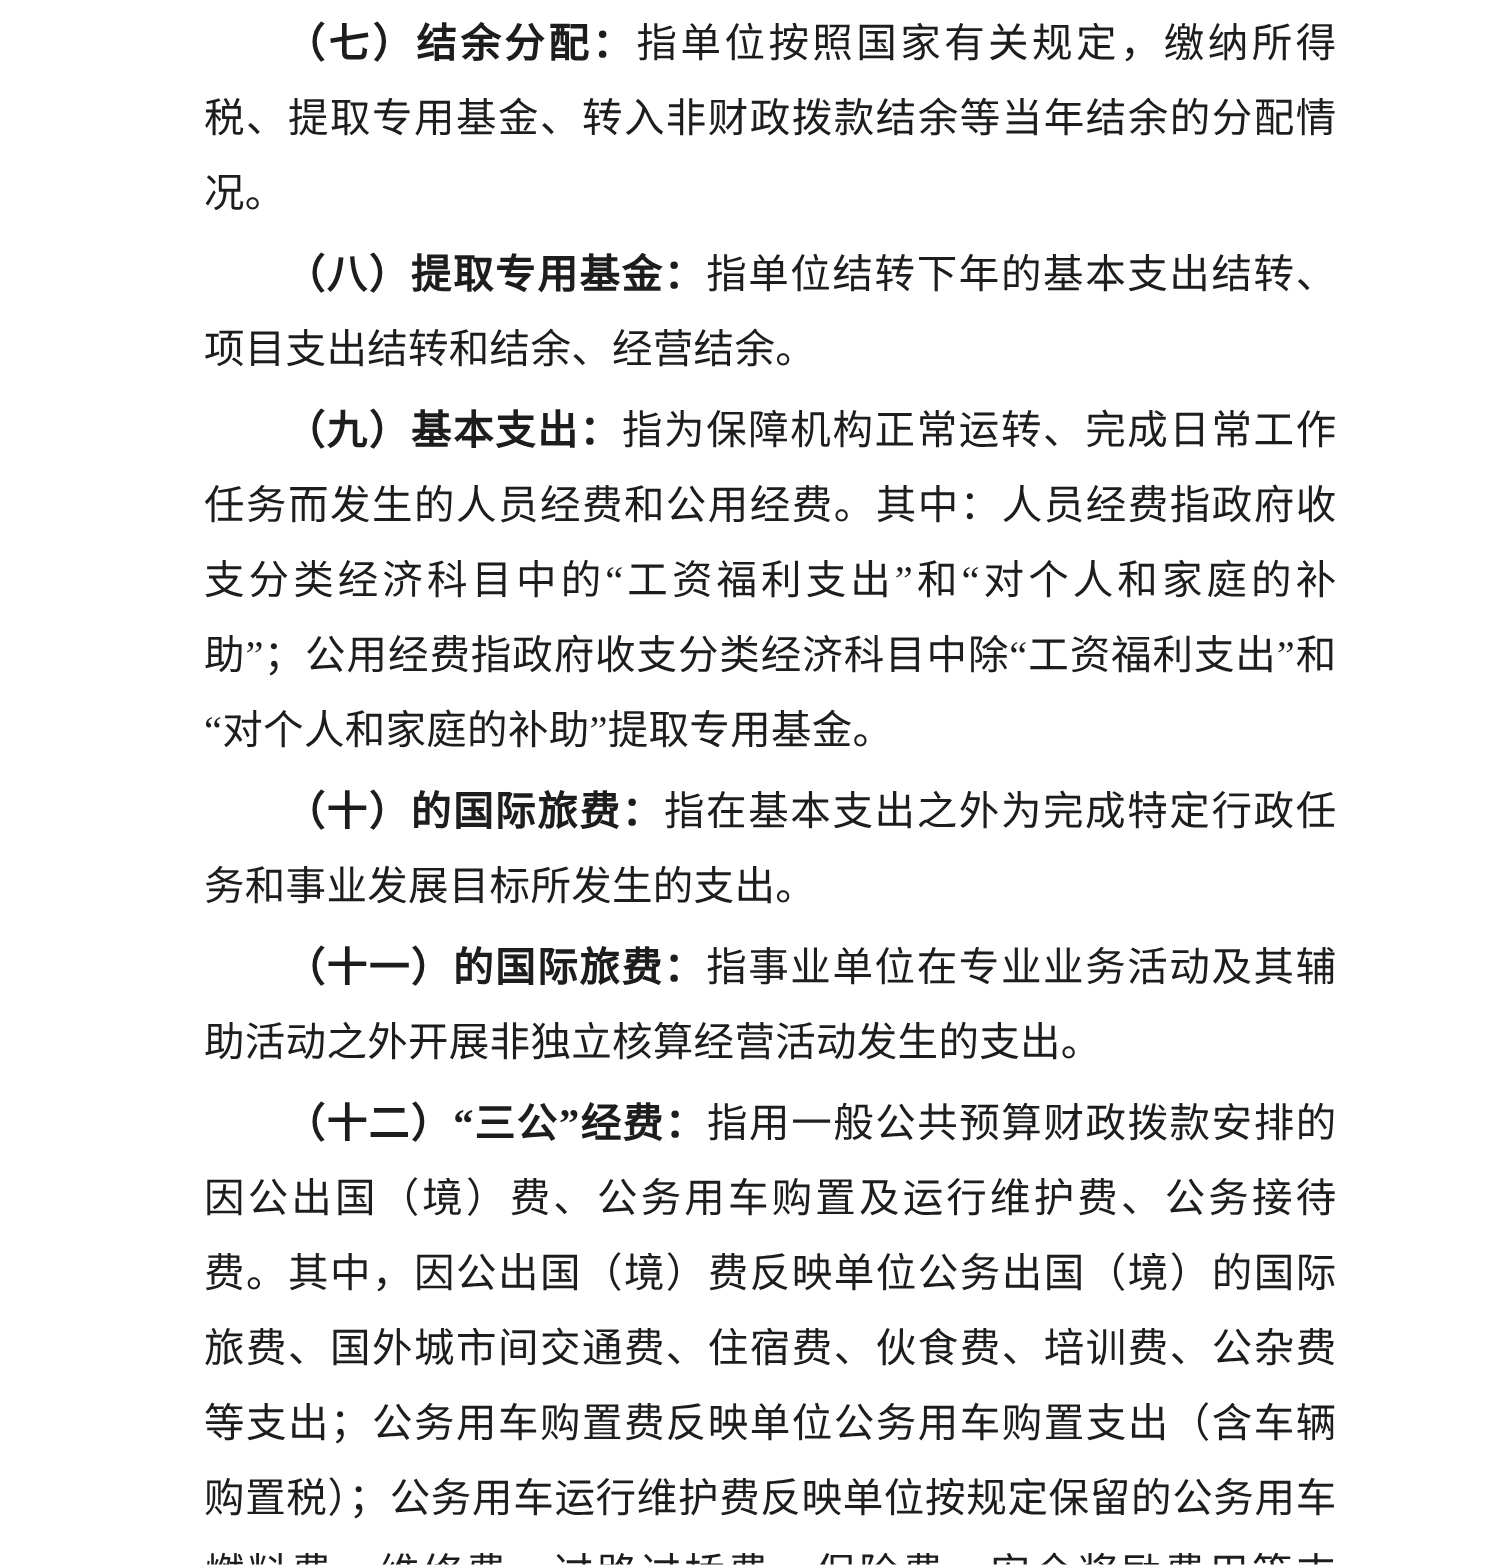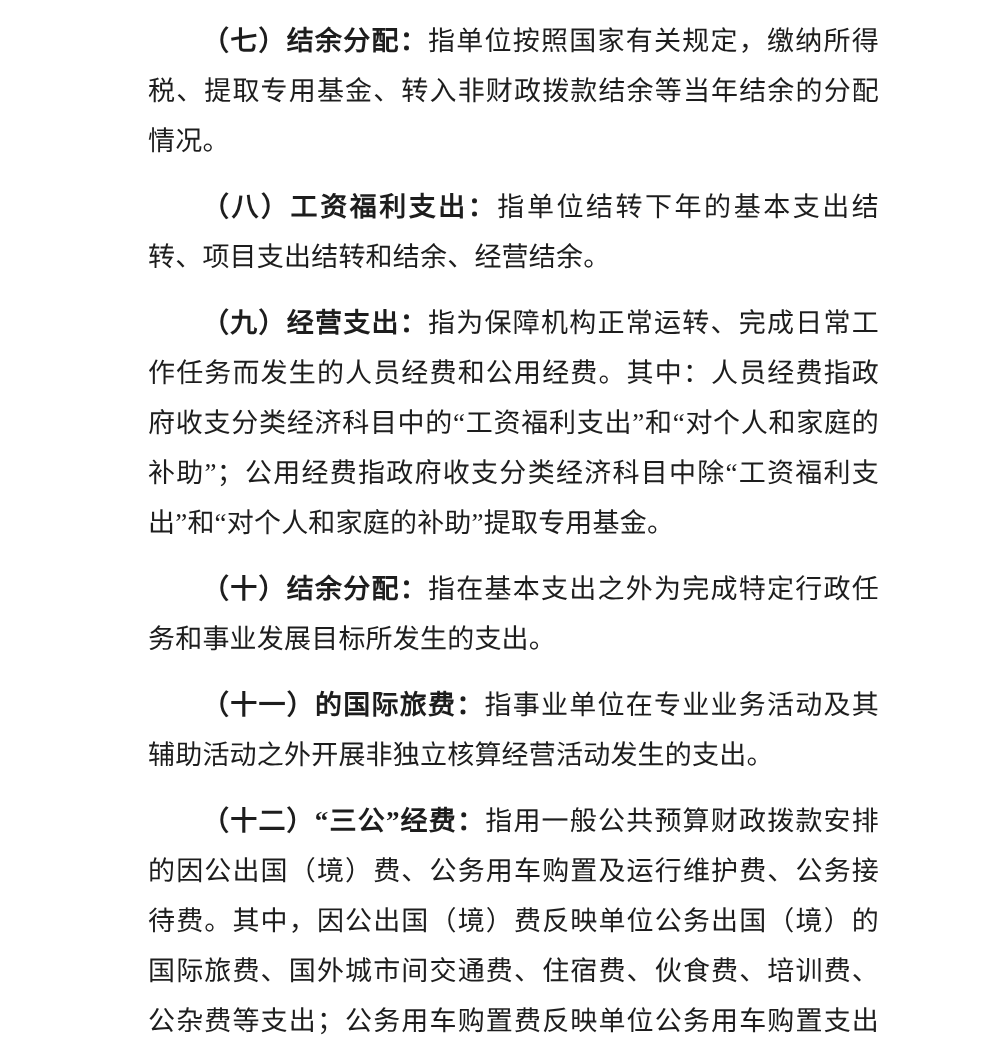--- a/index.html
+++ b/index.html
@@ -30,34 +30,34 @@
       width: 763px;
       font-family: "Liberation Serif", "DejaVu Serif", serif;
       font-size: 27px;
       line-height: 50px;
       letter-spacing: 0.2px;
       color: var(--text-color);
       text-align: justify;
       text-justify: inter-ideograph;
     }
     .text-column p.definition {
-      margin: 16px;
+      margin: 4px;
       padding: 0;
       text-indent: 2em;
       word-break: break-all;
     }
     .text-column .term {
       font-weight: bold;
     }
   </style>
 </head>
 <body>
 
 <div class="doc-page">
   <div class="text-column" id="paragraph-container">
       <p class="definition"><span class="term">（七）结余分配：</span><span class="body-text">指单位按照国家有关规定，缴纳所得税、提取专用基金、转入非财政拨款结余等当年结余的分配情况。</span></p>
-      <p class="definition"><span class="term">（八）工资福利支出：</span><span class="body-text">指单位结转下年的基本支出结转、项目支出结转和结余、经营结余。</span></p>
-      <p class="definition"><span class="term">（九）经营支出：</span><span class="body-text">指为保障机构正常运转、完成日常工作任务而发生的人员经费和公用经费。其中：人员经费指政府收支分类经济科目中的“工资福利支出”和“对个人和家庭的补助”；公用经费指政府收支分类经济科目中除“工资福利支出”和“对个人和家庭的补助”提取专用基金。</span></p>
-      <p class="definition"><span class="term">（十）结余分配：</span><span class="body-text">指在基本支出之外为完成特定行政任务和事业发展目标所发生的支出。</span></p>
+      <p class="definition"><span class="term">（八）提取专用基金：</span><span class="body-text">指单位结转下年的基本支出结转、项目支出结转和结余、经营结余。</span></p>
+      <p class="definition"><span class="term">（九）基本支出：</span><span class="body-text">指为保障机构正常运转、完成日常工作任务而发生的人员经费和公用经费。其中：人员经费指政府收支分类经济科目中的“工资福利支出”和“对个人和家庭的补助”；公用经费指政府收支分类经济科目中除“工资福利支出”和“对个人和家庭的补助”提取专用基金。</span></p>
+      <p class="definition"><span class="term">（十）的国际旅费：</span><span class="body-text">指在基本支出之外为完成特定行政任务和事业发展目标所发生的支出。</span></p>
       <p class="definition"><span class="term">（十一）的国际旅费：</span><span class="body-text">指事业单位在专业业务活动及其辅助活动之外开展非独立核算经营活动发生的支出。</span></p>
       <p class="definition"><span class="term">（十二）“三公”经费：</span><span class="body-text">指用一般公共预算财政拨款安排的因公出国（境）费、公务用车购置及运行维护费、公务接待费。其中，因公出国（境）费反映单位公务出国（境）的国际旅费、国外城市间交通费、住宿费、伙食费、培训费、公杂费等支出；公务用车购置费反映单位公务用车购置支出（含车辆购置税）；公务用车运行维护费反映单位按规定保留的公务用车燃料费、维修费、过路过桥费、保险费、安全奖励费用等支出；公务接待费反映单位按规定开支的各类公务接待（含外宾接待）</span></p>
     </div>
 </div>
 
 </body></html>

